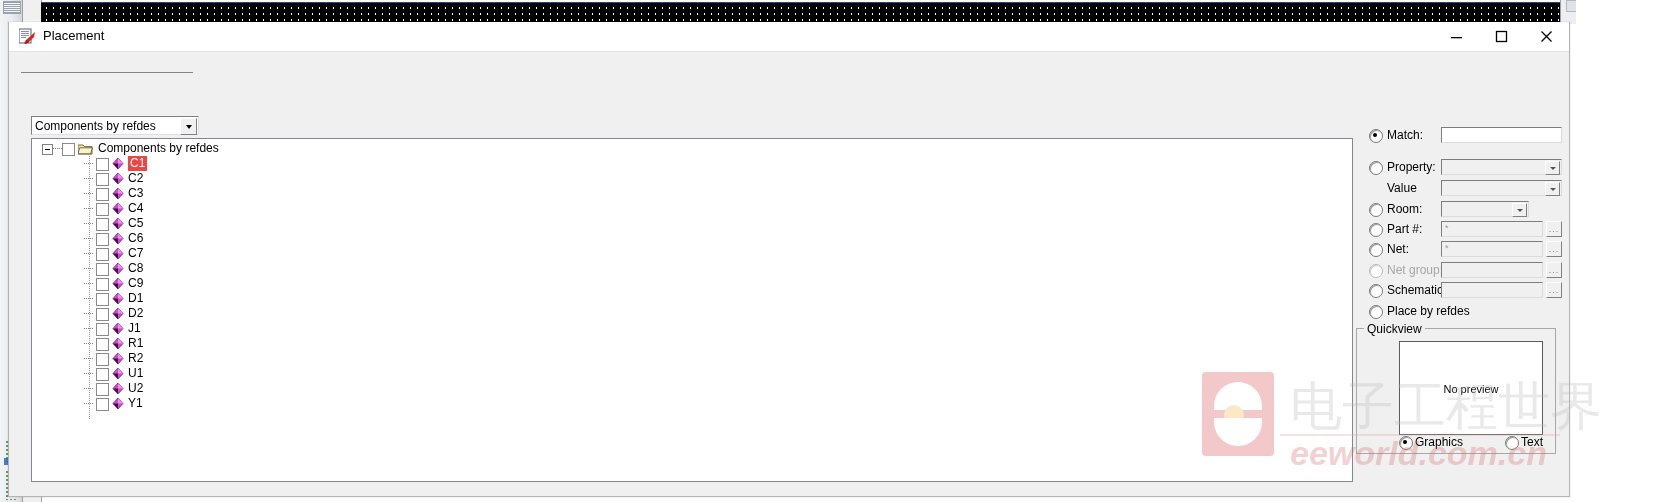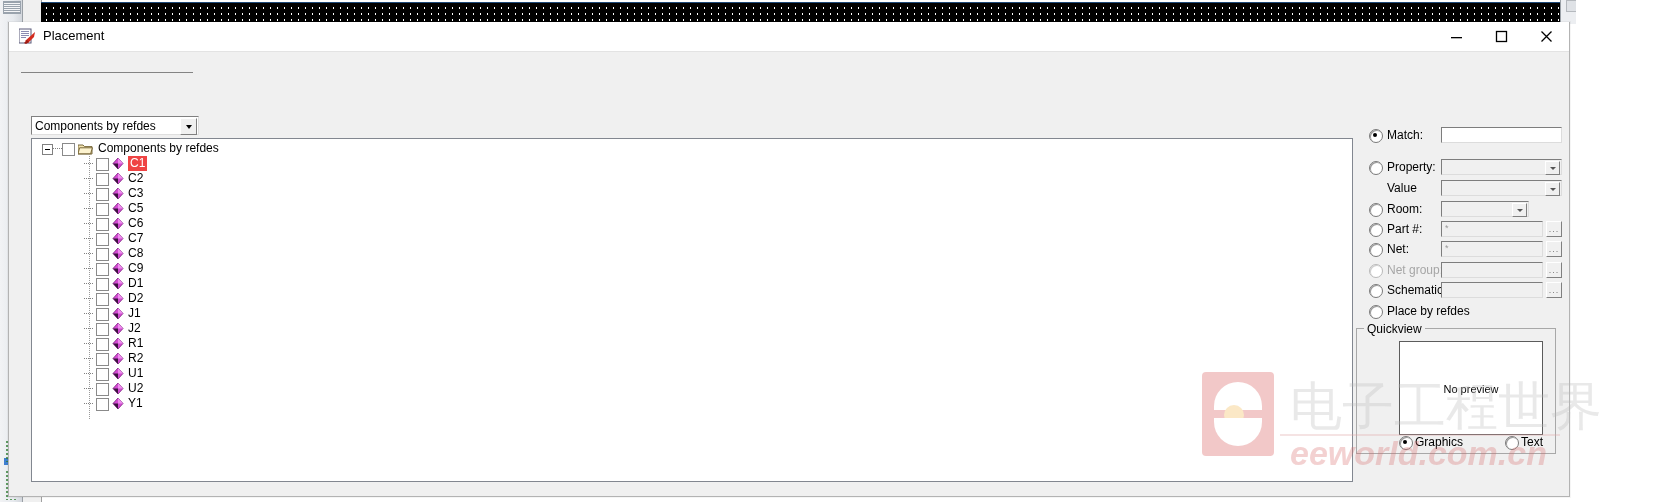--- a/index.html
+++ b/index.html
@@ -233,20 +233,30 @@
             <span class="tlabel" style="left:96px;">C3</span>
           </div>
           <div class="tnode">
             <span class="dotline" style="left:52px;width:10px;"></span>
             <span class="cbox" style="left:64px;"></span>
             <span class="diamond" style="left:80px;"><svg width="12" height="12" viewBox="0 0 12 12">
                 <path d="M6 0 L11 5.5 L6 11 L1 5.5 Z" fill="#d44ad4" stroke="#7a1f7a" stroke-width="0.8"></path>
                 <path d="M6 0 L11 5.5 L6 5.5 Z" fill="#ee8fee"></path>
                 <path d="M1 5.5 L6 5.5 L6 11 Z" fill="#3c1240"></path>
               </svg></span>
+            <span class="tlabel" style="left:96px;">C4</span>
+          </div>
+          <div class="tnode">
+            <span class="dotline" style="left:52px;width:10px;"></span>
+            <span class="cbox" style="left:64px;"></span>
+            <span class="diamond" style="left:80px;"><svg width="12" height="12" viewBox="0 0 12 12">
+                <path d="M6 0 L11 5.5 L6 11 L1 5.5 Z" fill="#d44ad4" stroke="#7a1f7a" stroke-width="0.8"></path>
+                <path d="M6 0 L11 5.5 L6 5.5 Z" fill="#ee8fee"></path>
+                <path d="M1 5.5 L6 5.5 L6 11 Z" fill="#3c1240"></path>
+              </svg></span>
             <span class="tlabel" style="left:96px;">C5</span>
           </div>
           <div class="tnode">
             <span class="dotline" style="left:52px;width:10px;"></span>
             <span class="cbox" style="left:64px;"></span>
             <span class="diamond" style="left:80px;"><svg width="12" height="12" viewBox="0 0 12 12">
                 <path d="M6 0 L11 5.5 L6 11 L1 5.5 Z" fill="#d44ad4" stroke="#7a1f7a" stroke-width="0.8"></path>
                 <path d="M6 0 L11 5.5 L6 5.5 Z" fill="#ee8fee"></path>
                 <path d="M1 5.5 L6 5.5 L6 11 Z" fill="#3c1240"></path>
               </svg></span>
@@ -304,30 +314,20 @@
           </div>
           <div class="tnode">
             <span class="dotline" style="left:52px;width:10px;"></span>
             <span class="cbox" style="left:64px;"></span>
             <span class="diamond" style="left:80px;"><svg width="12" height="12" viewBox="0 0 12 12">
                 <path d="M6 0 L11 5.5 L6 11 L1 5.5 Z" fill="#d44ad4" stroke="#7a1f7a" stroke-width="0.8"></path>
                 <path d="M6 0 L11 5.5 L6 5.5 Z" fill="#ee8fee"></path>
                 <path d="M1 5.5 L6 5.5 L6 11 Z" fill="#3c1240"></path>
               </svg></span>
             <span class="tlabel" style="left:96px;">J1</span>
-          </div>
-          <div class="tnode">
-            <span class="dotline" style="left:52px;width:10px;"></span>
-            <span class="cbox" style="left:64px;"></span>
-            <span class="diamond" style="left:80px;"><svg width="12" height="12" viewBox="0 0 12 12">
-                <path d="M6 0 L11 5.5 L6 11 L1 5.5 Z" fill="#d44ad4" stroke="#7a1f7a" stroke-width="0.8"></path>
-                <path d="M6 0 L11 5.5 L6 5.5 Z" fill="#ee8fee"></path>
-                <path d="M1 5.5 L6 5.5 L6 11 Z" fill="#3c1240"></path>
-              </svg></span>
-            <span class="tlabel" style="left:96px;">J2</span>
           </div>
           <div class="tnode">
             <span class="dotline" style="left:52px;width:10px;"></span>
             <span class="cbox" style="left:64px;"></span>
             <span class="diamond" style="left:80px;"><svg width="12" height="12" viewBox="0 0 12 12">
                 <path d="M6 0 L11 5.5 L6 11 L1 5.5 Z" fill="#d44ad4" stroke="#7a1f7a" stroke-width="0.8"></path>
                 <path d="M6 0 L11 5.5 L6 5.5 Z" fill="#ee8fee"></path>
                 <path d="M1 5.5 L6 5.5 L6 11 Z" fill="#3c1240"></path>
               </svg></span>
             <span class="tlabel" style="left:96px;">R1</span>

